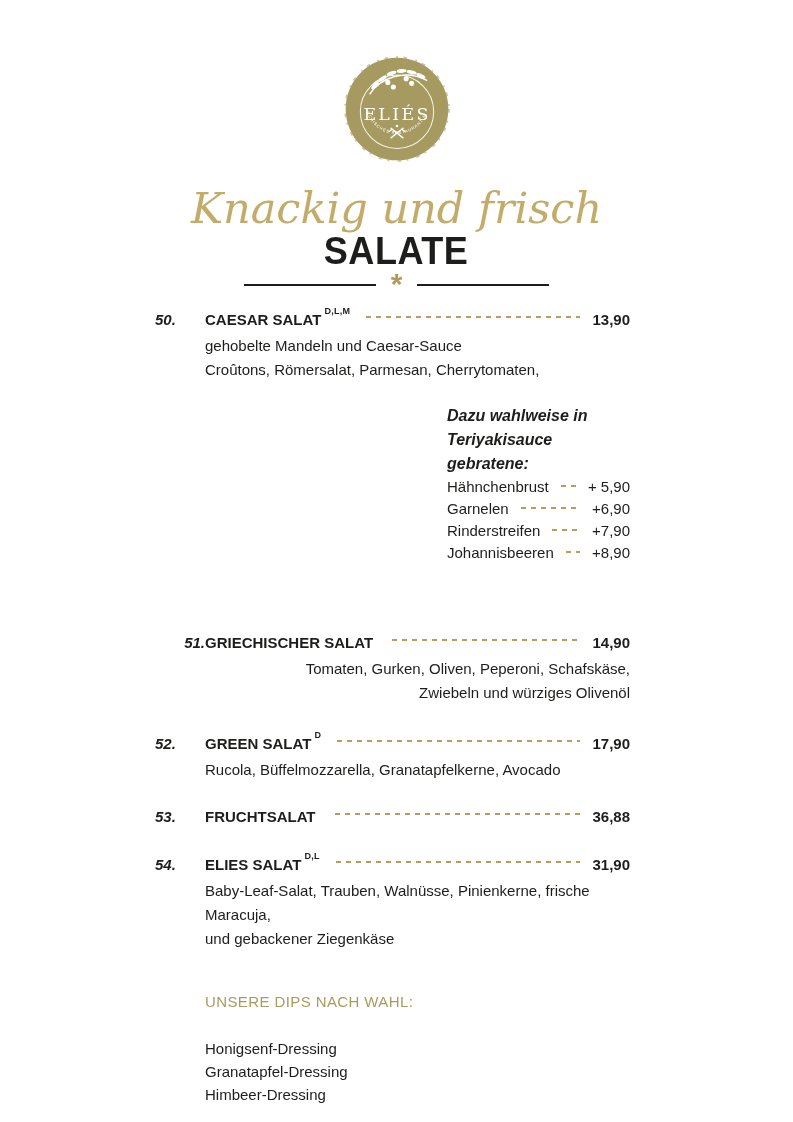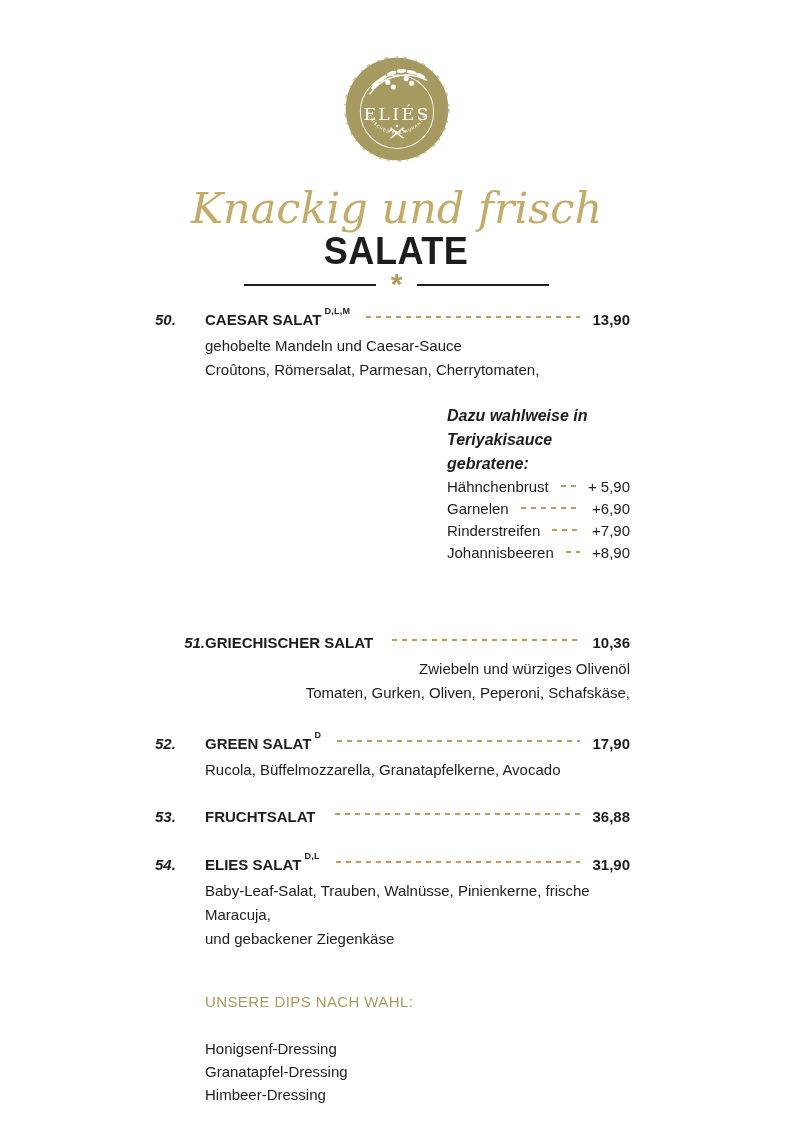--- a/index.html
+++ b/index.html
@@ -231,25 +231,25 @@
         <span class="leader"></span>
         <span class="addon-price">+8,90</span>
       </div>
     </div>
 
     <div class="item mt-51">
       <div class="item-row">
         <span class="item-num">51.</span>
         <span class="item-name"><span>GRIECHISCHER SALAT</span><sup></sup></span>
         <span class="leader"></span>
-        <span class="item-price">10,36</span>
-      </div>
-      <div class="item-desc">
+        <span class="item-price">14,90</span>
+      </div>
+      <div class="item-desc">
+        <div>Tomaten, Gurken, Oliven, Peperoni, Schafskäse,</div>
         <div>Zwiebeln und würziges Olivenöl</div>
-        <div>Tomaten, Gurken, Oliven, Peperoni, Schafskäse,</div>
       </div>
     </div>
 
     <div class="item mt-52">
       <div class="item-row">
         <span class="item-num">52.</span>
         <span class="item-name"><span>GREEN SALAT</span><sup>D</sup></span>
         <span class="leader"></span>
         <span class="item-price">17,90</span>
       </div>

